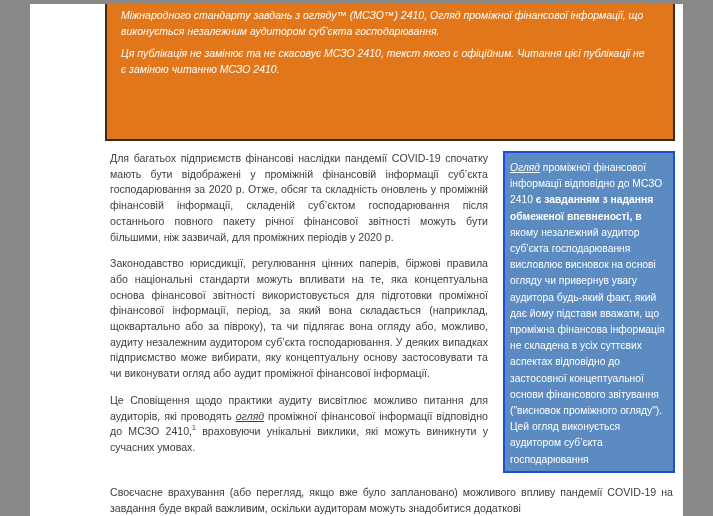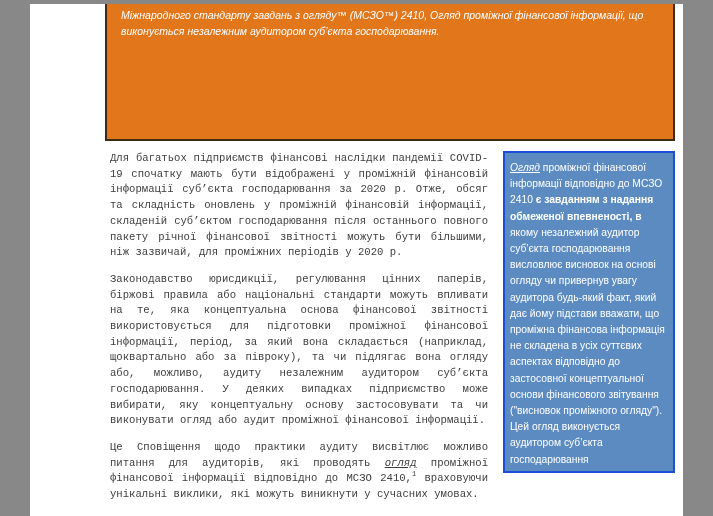--- a/index.html
+++ b/index.html
@@ -36,21 +36,21 @@
   
   .main-col {
     position: absolute;
     left: 80px;
     top: 147px;
     width: 378px;
     text-align: justify;
     font-size: 10.6px;
     line-height: 15.7px;
   }
-  .main-col p { margin: 0 0 11px 0; font-family: Liberation Mono, monospace; }
+  .main-col p { margin: 0 0 11px 0; }
 
   .body-link {
     color: inherit;
     font-style: italic;
     text-decoration: underline;
     cursor: pointer;
   }
   sup.fn {
     font-size: 7px;
     vertical-align: super;
@@ -92,24 +92,26 @@
     line-height: 15.7px;
   }
 </style>
 </head>
 <body>
 
 <div class="page">
 
   <div class="orange-box">
     <p>Міжнародного стандарту завдань з огляду™ (МСЗО™) 2410, Огляд проміжної фінансової інформації, що виконується незалежним аудитором суб’єкта господарювання.</p>
+    <p>Ця публікація не замінює та не скасовує МСЗО 2410, текст якого є офіційним. Читання цієї публікації не є заміною читанню МСЗО 2410.</p>
   </div>
 
   <div class="main-col">
     <p>Для багатьох підприємств фінансові наслідки пандемії COVID-19 спочатку мають бути відображені у проміжній фінансовій інформації суб’єкта господарювання за 2020 р. Отже, обсяг та складність оновлень у проміжній фінансовій інформації, складеній суб’єктом господарювання після останнього повного пакету річної фінансової звітності можуть бути більшими, ніж зазвичай, для проміжних періодів у 2020 р.</p>
     <p>Законодавство юрисдикції, регулювання цінних паперів, біржові правила або національні стандарти можуть впливати на те, яка концептуальна основа фінансової звітності використовується для підготовки проміжної фінансової інформації, період, за який вона складається (наприклад, щоквартально або за півроку), та чи підлягає вона огляду або, можливо, аудиту незалежним аудитором суб’єкта господарювання. У деяких випадках підприємство може вибирати, яку концептуальну основу застосовувати та чи виконувати огляд або аудит проміжної фінансової інформації.</p>
     <p><span>Це Сповіщення щодо практики аудиту висвітлює можливо питання для аудиторів, які проводять </span><a class="body-link">огляд</a><span> проміжної фінансової інформації відповідно до МСЗО 2410,</span><sup class="fn">1</sup><span> враховуючи унікальні виклики, які можуть виникнути у сучасних умовах.</span></p>
   </div>
 
   <div class="blue-box"><a class="blue-link">Огляд</a><span> проміжної фінансової інформації відповідно до МСЗО 2410 </span><b>є завданням з надання обмеженої впевненості, в</b><span> якому незалежний аудитор суб’єкта господарювання висловлює висновок на основі огляду чи привернув увагу аудитора будь-який факт, який дає йому підстави вважати, що проміжна фінансова інформація не складена в усіх суттєвих аспектах відповідно до застосовної концептуальної основи фінансового звітування ("висновок проміжного огляду"). Цей огляд виконується аудитором суб’єкта господарювання</span></div>
 
+  <p class="bottom-para">Своєчасне врахування (або перегляд, якщо вже було заплановано) можливого впливу пандемії COVID-19 на завдання буде вкрай важливим, оскільки аудиторам можуть знадобитися додаткові</p>
 
 </div>
 
 </body></html>

